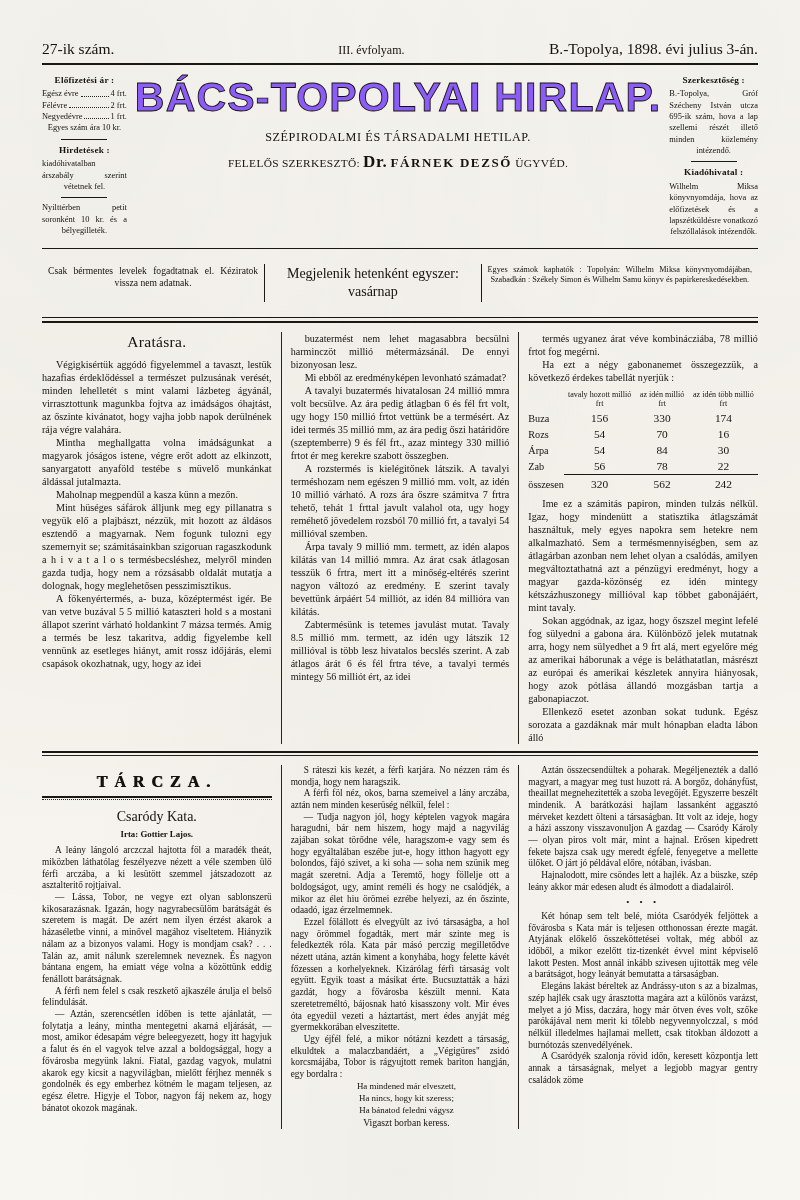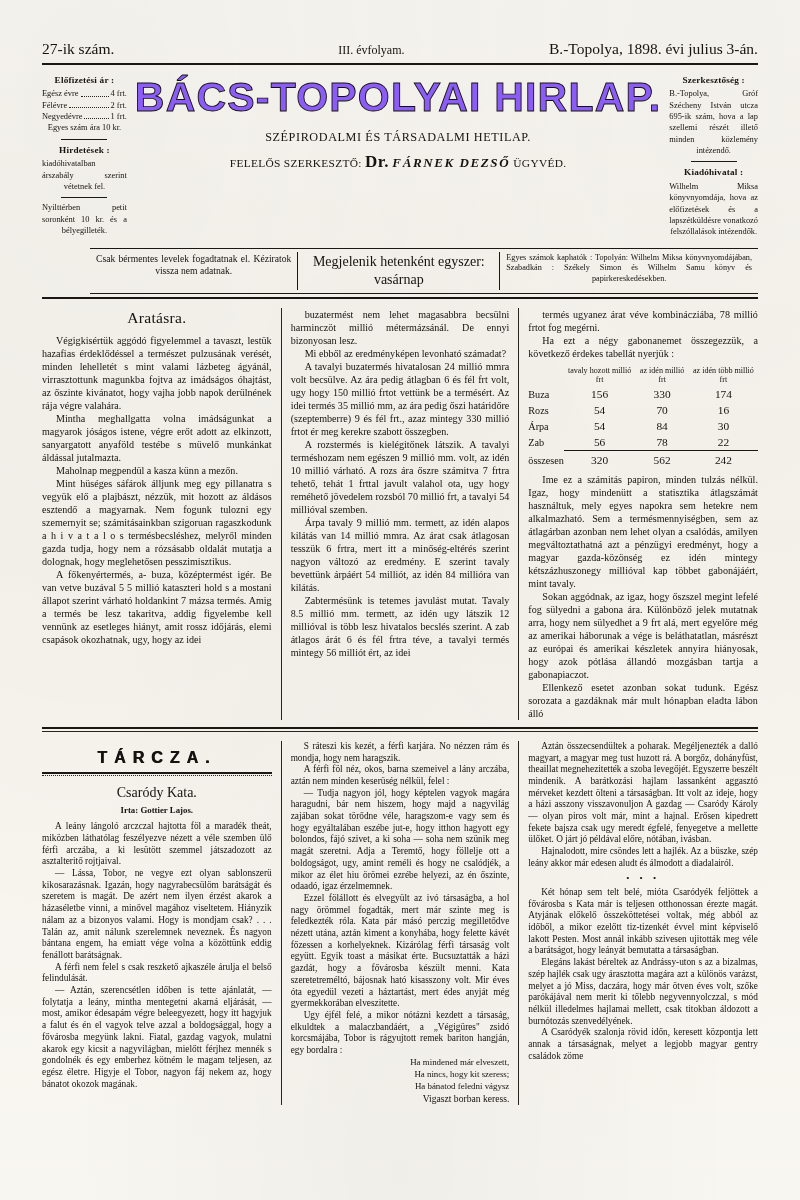--- a/index.html
+++ b/index.html
@@ -105,32 +105,30 @@
   .subtitle2 {
     font-size: 11.4px;
     letter-spacing: .3px;
     margin-top: 7px;
     white-space: nowrap;
   }
   .subtitle2 .ed-name {
     font-weight: bold;
     font-size: 13px;
     letter-spacing: 1.6px;
-    font-style: italic;
   }
   .subtitle2 .dr { font-weight: bold; font-size: 17px; letter-spacing: .6px; margin-top: 32px;}
 
   
   .band-wrap { margin-top: 10px; }
   .band {
     display: flex;
     border-top: 1.3px solid #1a1714;
     border-bottom: 1.3px solid #1a1714;
-    padding: 3px 0;
-    margin-left: 48px;
+    padding: 15px 0;
   }
   .band .cell {
     padding: 1px 6px;
     text-align: center;
     line-height: 1.3;
   }
   .band .c1 { width: 31%; font-size: 9.6px; text-align: justify; text-align-last: center; }
   .band .c2 {
     width: 30%;
     border-left: 1.2px solid #1a1714;
@@ -194,38 +192,38 @@
   .tarcza-rule2 {
     margin-top: 2px;
     border-top: 1px solid #2a241e;
   }
   .tarcza-title {
     text-align: center;
     font-weight: bold;
     font-size: 16px;
     letter-spacing: 7px;
     margin: 7px 0 4px 0;
-    font-family: Liberation Sans, sans-serif;
+    font-family: Liberation Serif, serif;
     text-shadow: 0.6px 0 0 #14110e;
   }
   .t-rule-a { border-top: 2.2px solid #1a1714; }
   .t-rule-b { border-top: 1px dotted #2a241e; margin-top: 1.5px; }
   .feuilleton-head {
     text-align: center;
     font-size: 14px;
     margin: 8px 0 3px 0;
   }
   .byline {
     text-align: center;
     font-size: 8.8px;
     font-weight: bold;
     margin-bottom: 5px;
   }
   .verse {
-    text-align: right;
+    text-align: center;
     font-size: 8.9px;
     line-height: 1.34;
     margin: 2px 0;
     text-indent: 0;
   }
   .verse.bold { font-weight: normal; font-size: 9.6px; }
   .dinkus { text-align: center; letter-spacing: 4px; margin: 3px 0; font-size: 9px; }
   .cols.lower .col { font-size: 9.3px; line-height: 1.26; }
   .cols.lower .col p { text-indent: 13px; }
 </style>

